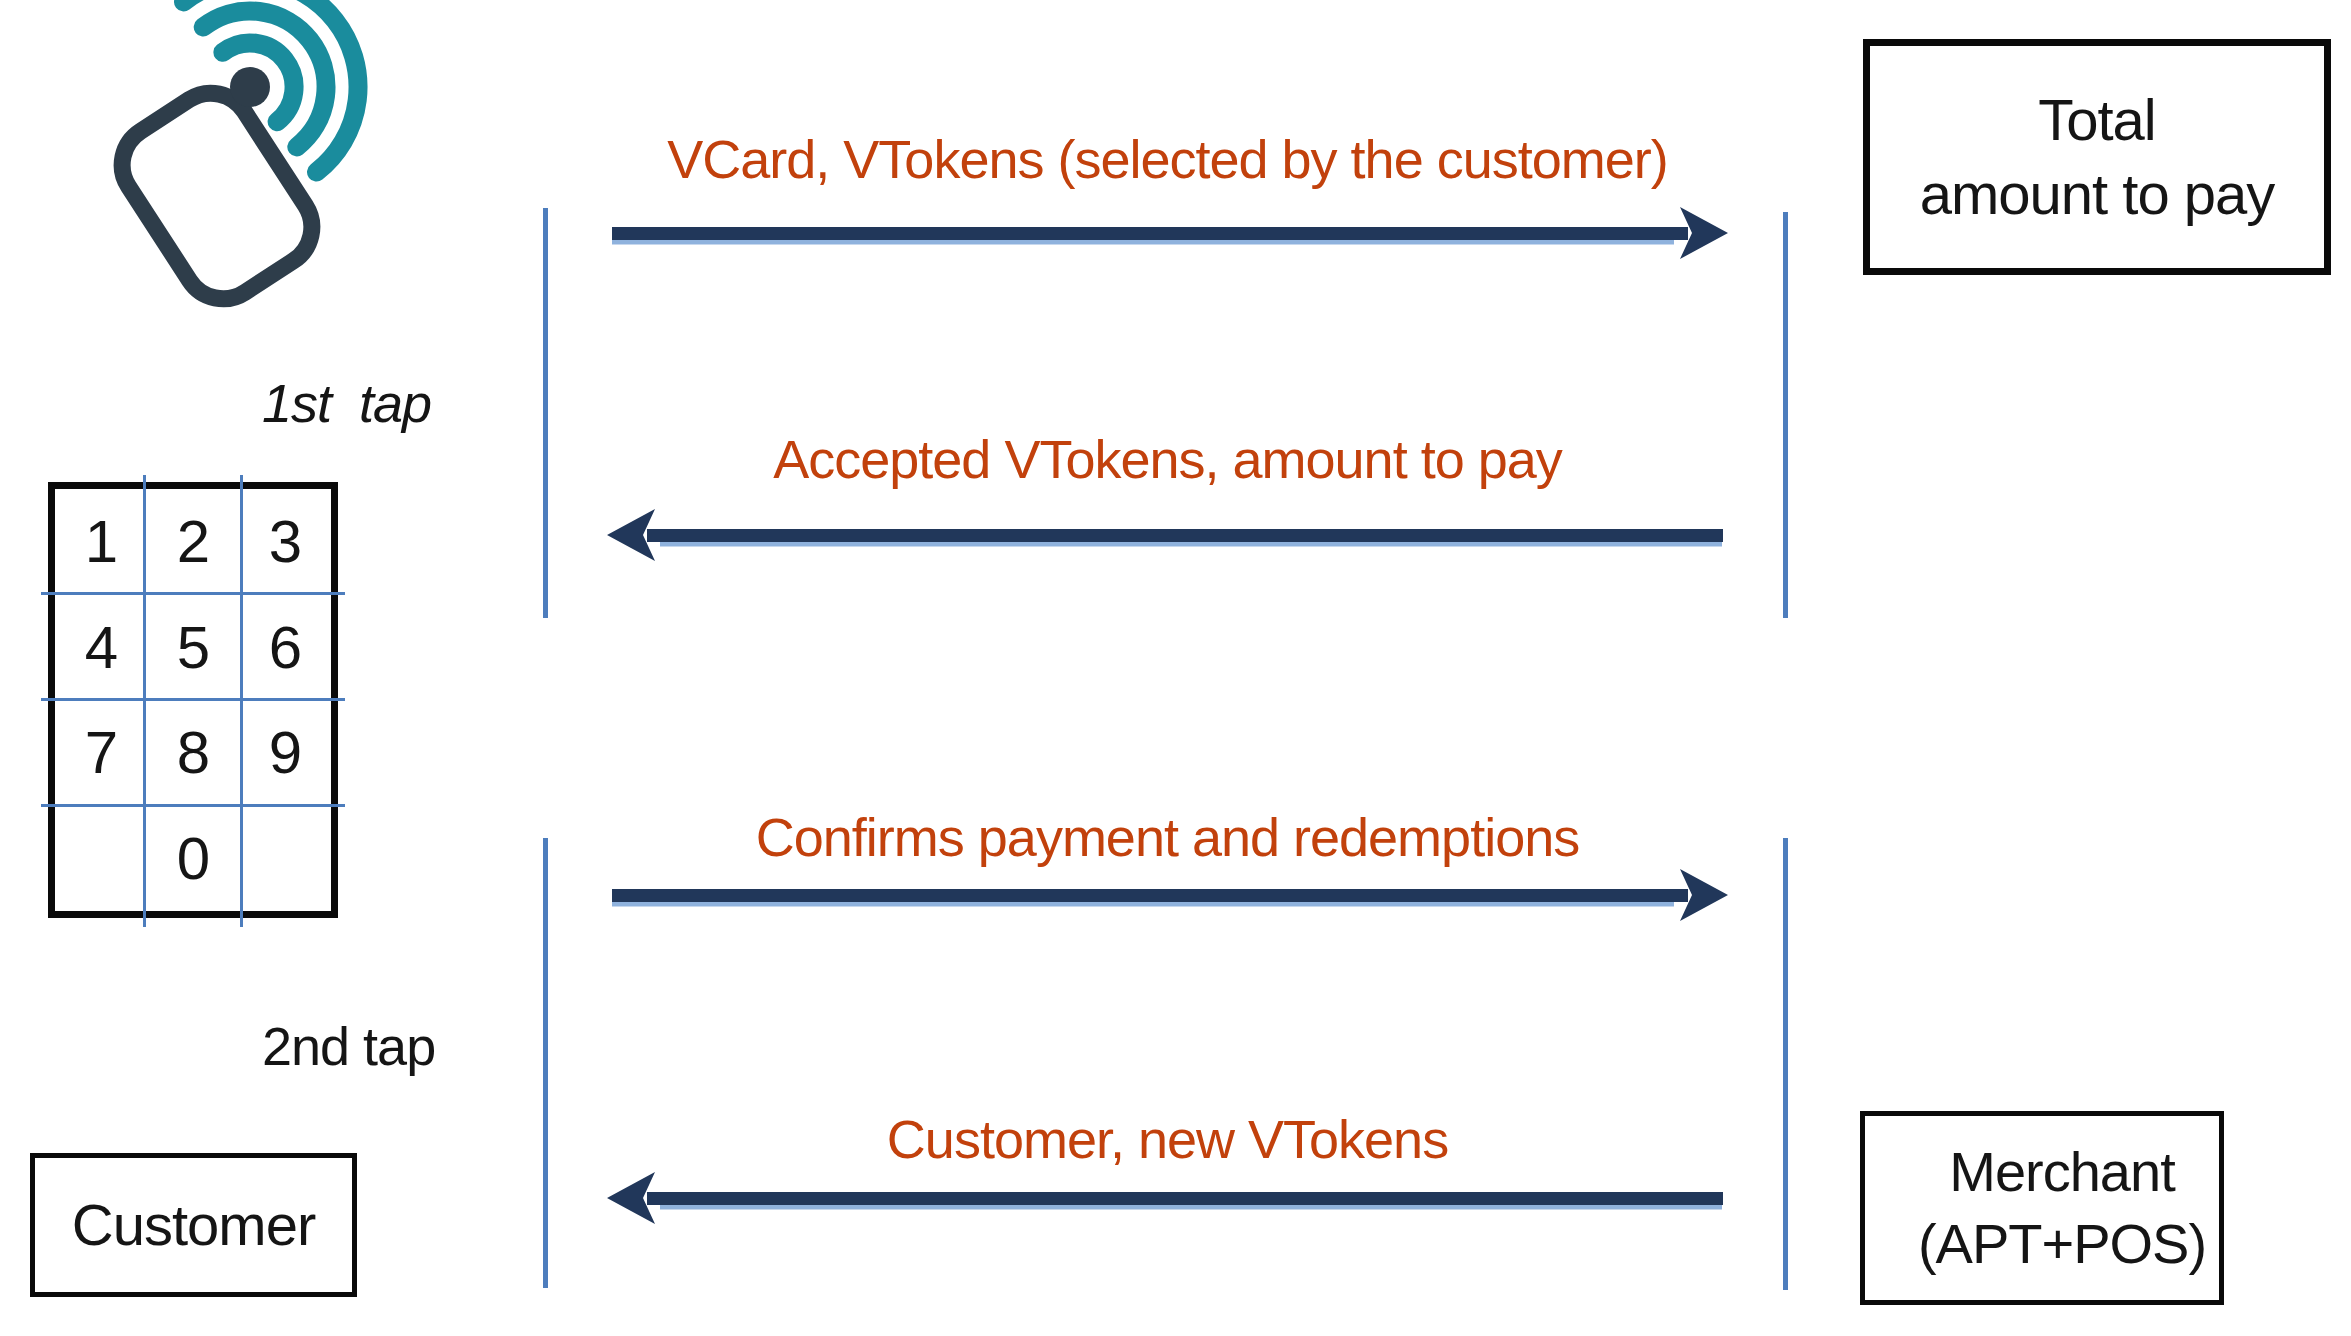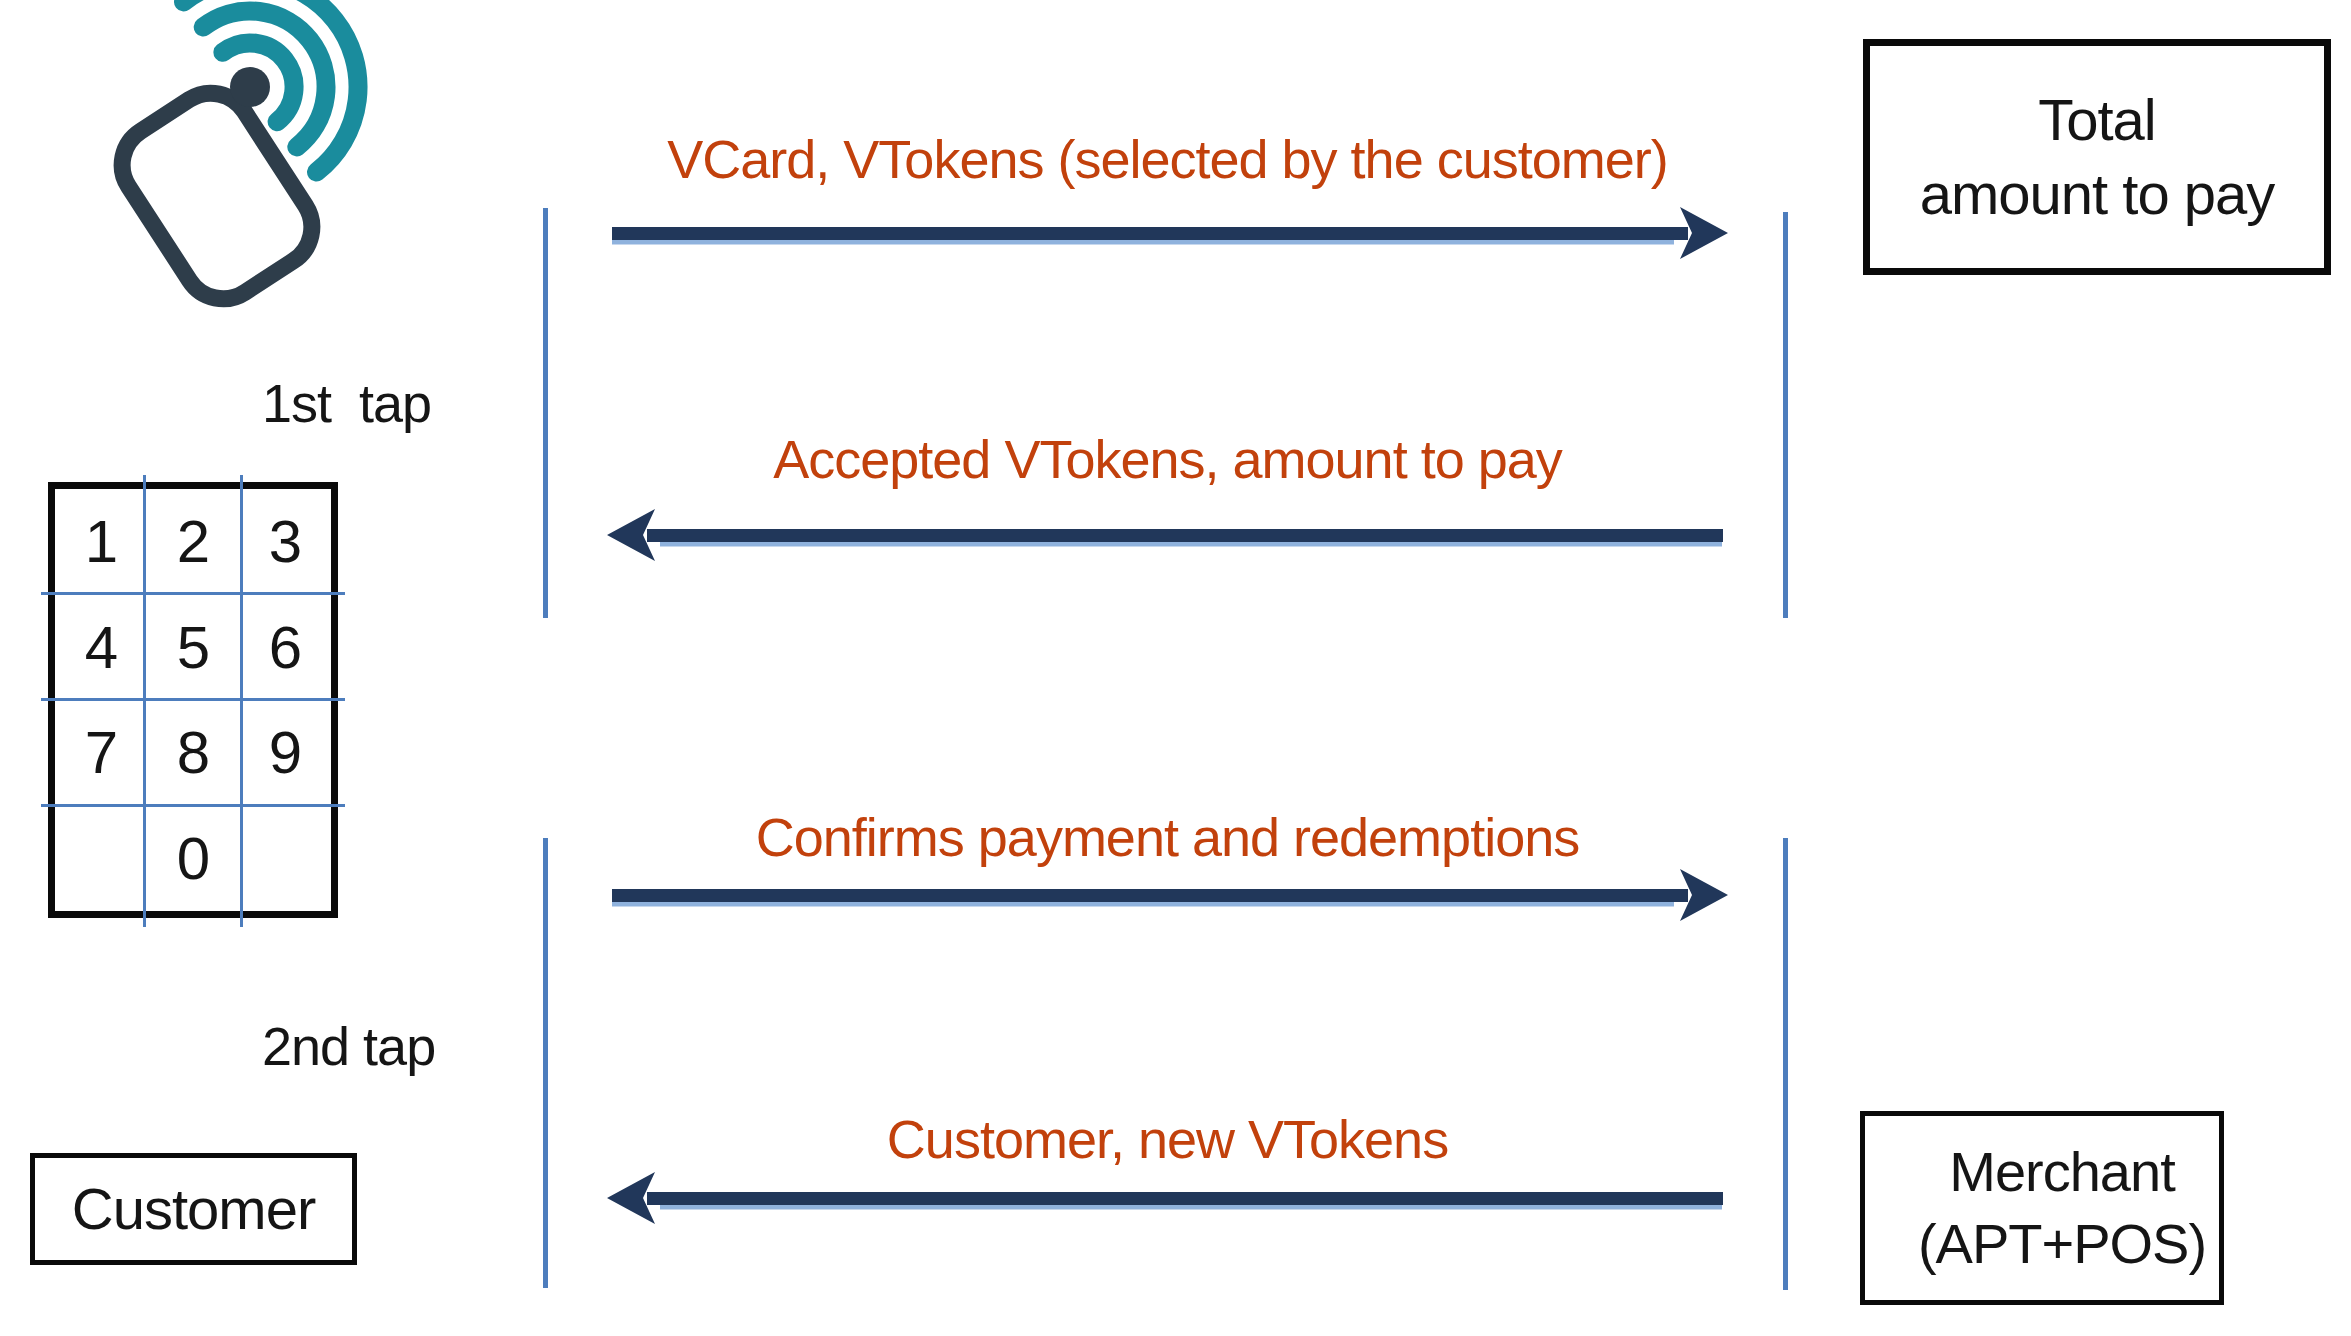--- a/index.html
+++ b/index.html
@@ -55,21 +55,21 @@
     position:absolute;
     box-sizing:border-box;
     background:#ffffff;
     display:flex;flex-direction:column;
     align-items:center;justify-content:center;
     text-align:right;
     letter-spacing:-1px;
     line-height:1.28;
   }
   .box.total{left:1863px;top:39px;width:468px;height:236px;border:7px solid #0a0a0a;font-size:58px;}
-  .box.customer{left:30px;top:1153px;width:327px;height:112px;border:5px solid #0a0a0a;font-size:58px;}
+  .box.customer{left:30px;top:1153px;width:327px;height:144px;border:5px solid #0a0a0a;font-size:58px;}
   .box.merchant{left:1860px;top:1111px;width:364px;height:194px;border:5px solid #0a0a0a;font-size:56px;padding-left:40px;}
 
   
   .lifeline{
     position:absolute;width:5px;background:#4d7dbd;
   }
 
   
   .msg-label{
     position:absolute;
@@ -92,21 +92,21 @@
       <rect x="68" y="100" width="138" height="192" rx="40" ry="40" fill="none" stroke="#2e3d4a" stroke-width="17"></rect>
     </g>
     <circle cx="170" cy="87" r="20" fill="#2e3d4a"></circle>
     <g fill="none" stroke="#1a8c9d" stroke-width="19" stroke-linecap="round">
       <path d="M 142.9 52.3 A 44 44 0 1 1 197.1 121.7"></path>
       <path d="M 123.2 27.1 A 76 76 0 1 1 216.8 146.9"></path>
       <path d="M 103.5 1.9 A 108 108 0 1 1 236.5 172.1"></path>
     </g>
   </svg>
 
-  <div class="tap-label" style="left:262px;top:372px;">1st  tap</div>
+  <div class="tap-label" style="left:262px;top:372px;font-style:italic;">1st  tap</div>
   <div class="tap-label" style="left:262px;top:1015px;">2nd tap</div>
 
   <div class="keypad">
     <div class="vline" style="left:88px;"></div>
     <div class="vline" style="left:185px;"></div>
     <div class="hline" style="top:103px;"></div>
     <div class="hline" style="top:209px;"></div>
     <div class="hline" style="top:315px;"></div>
     <div class="digits">
       <div class="key">1</div>

